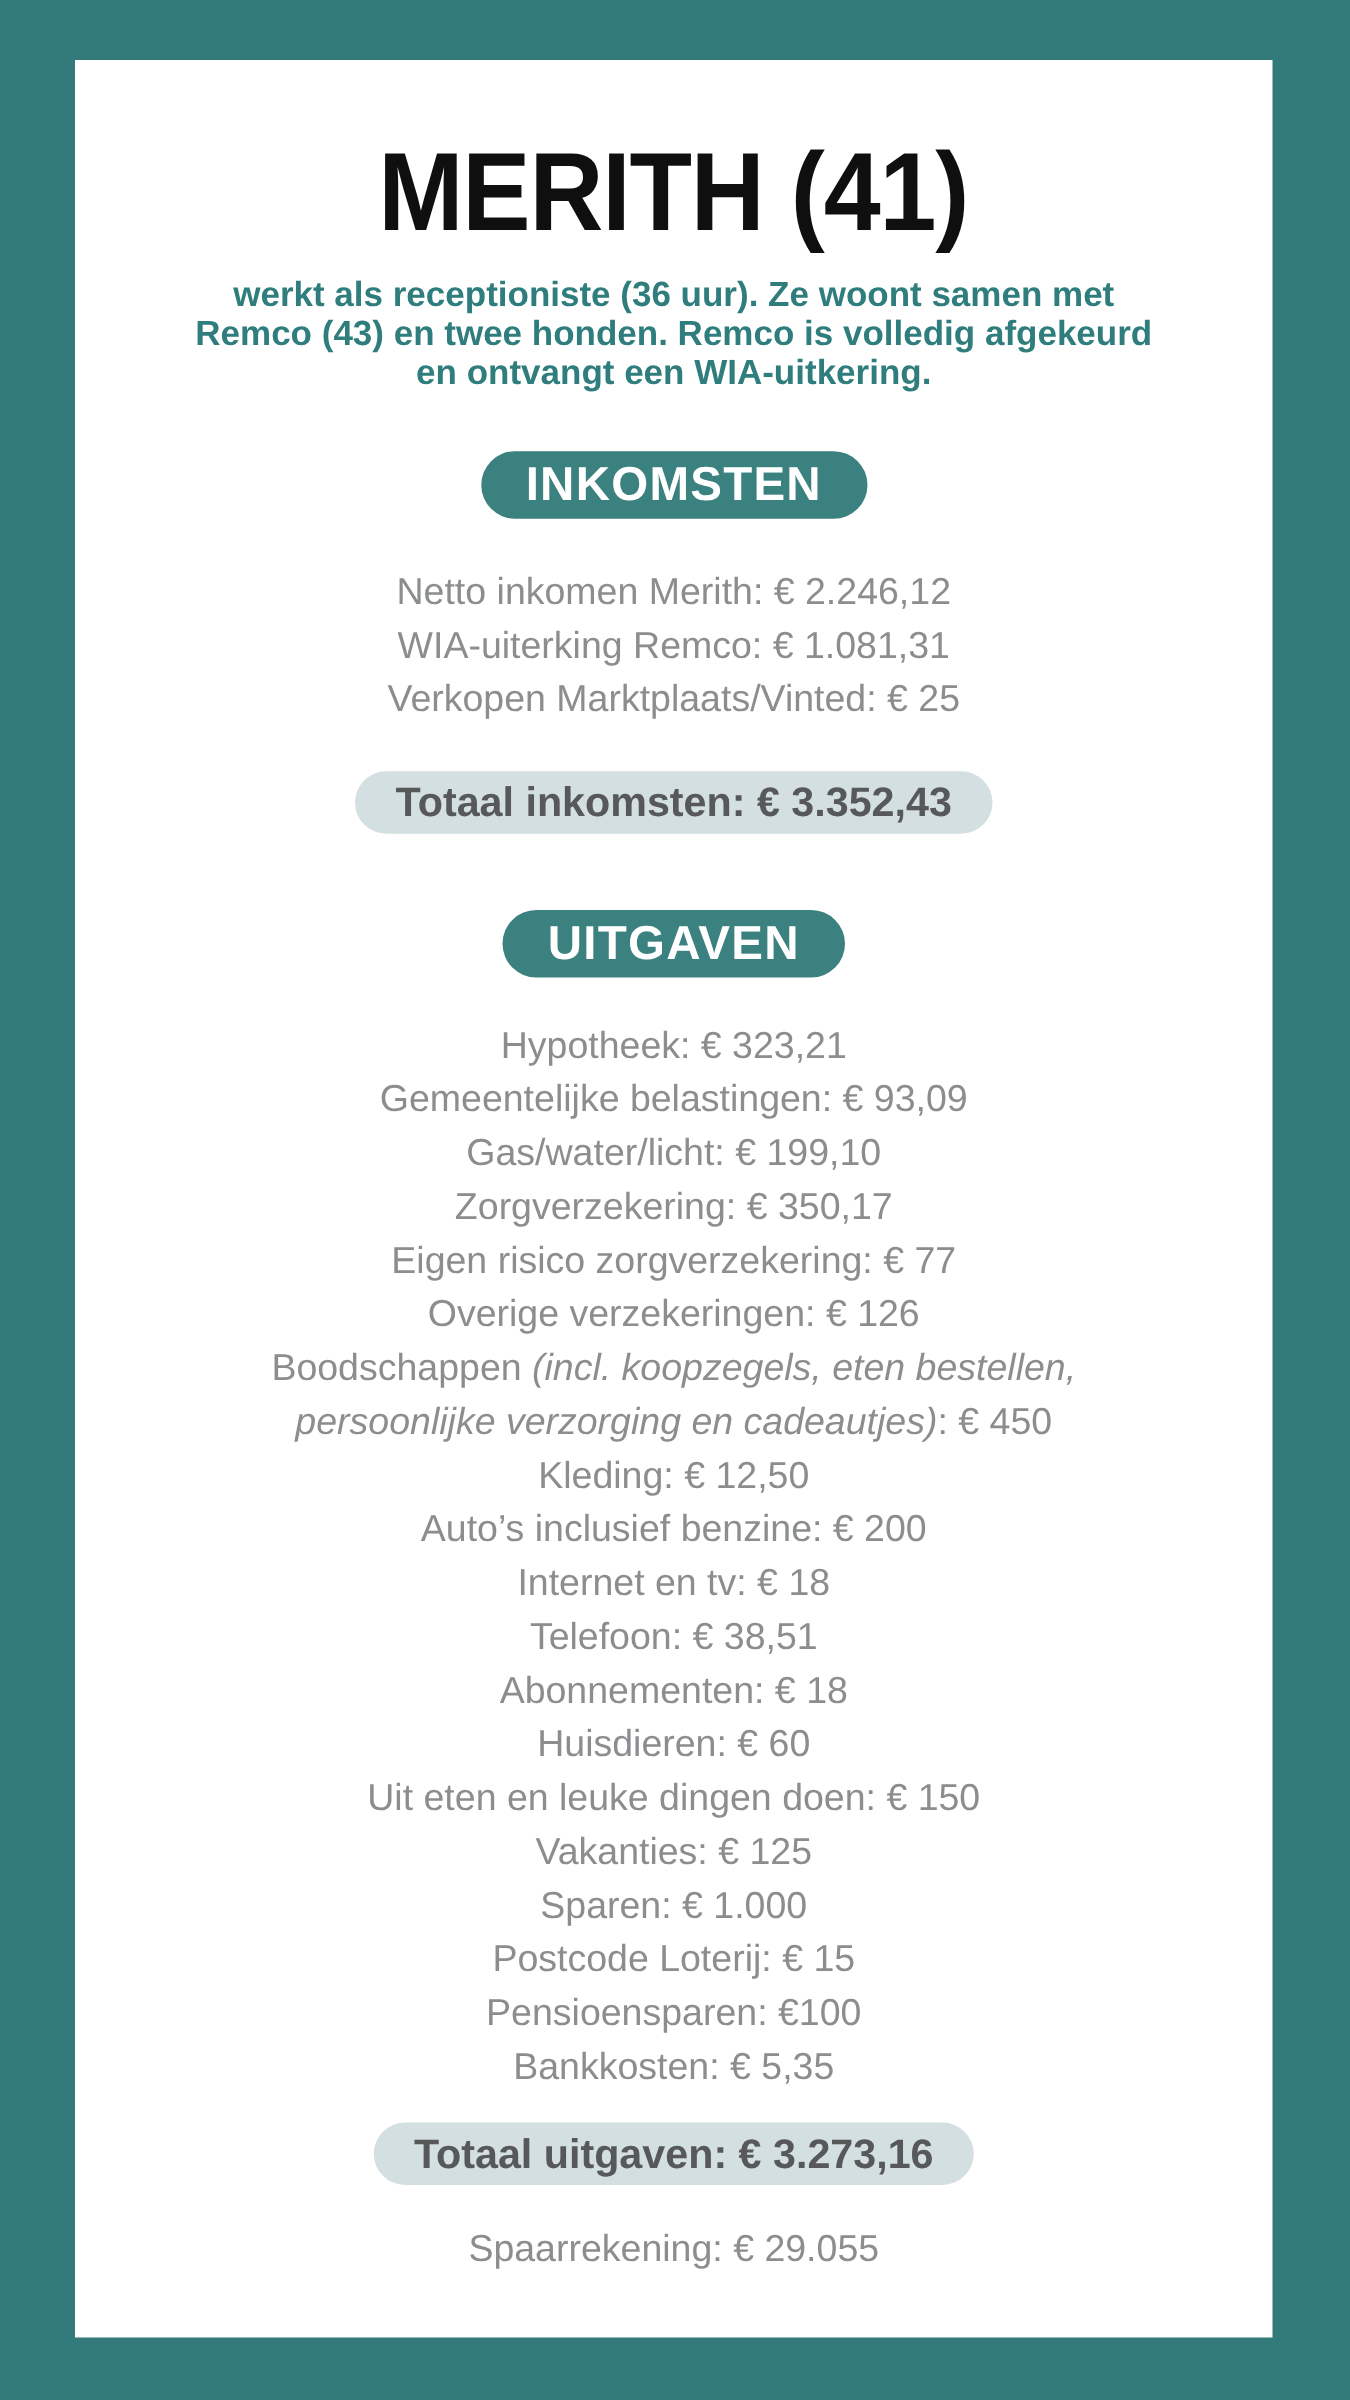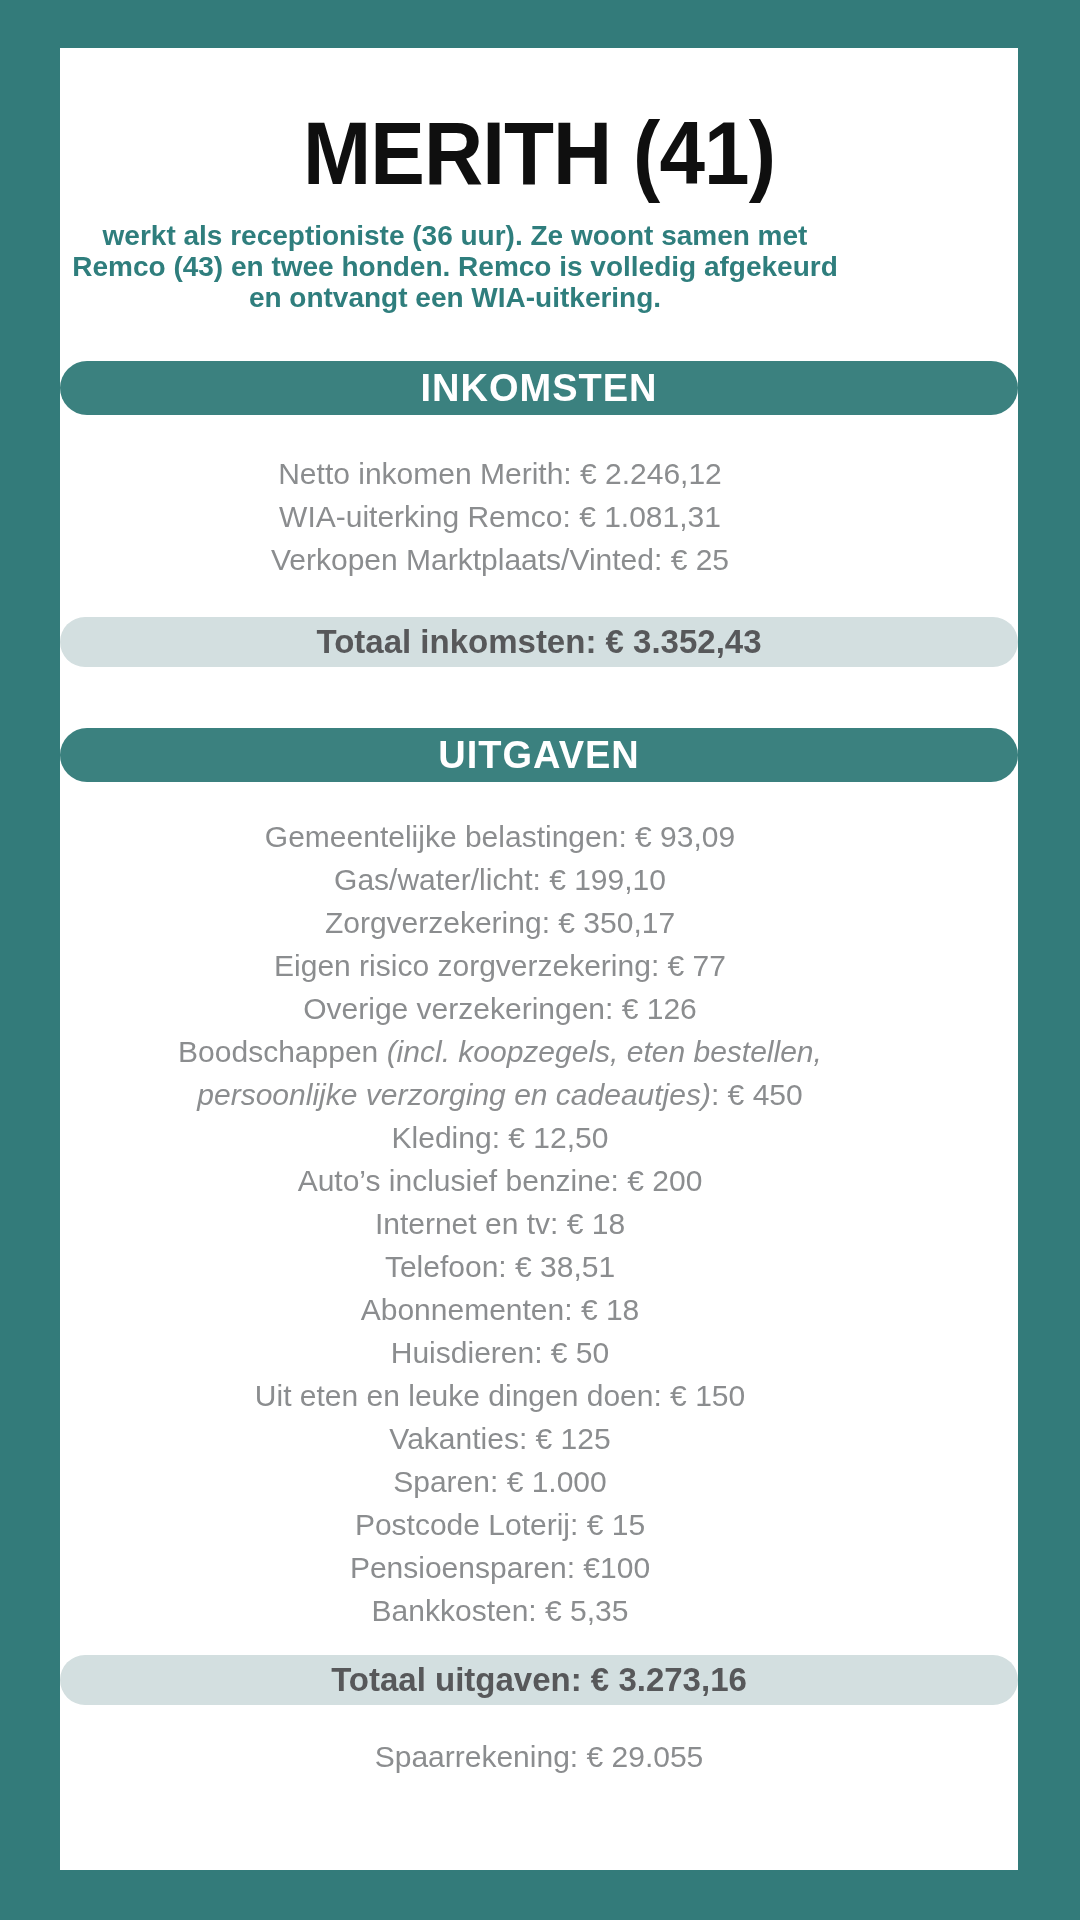--- a/index.html
+++ b/index.html
@@ -12,20 +12,21 @@
     position: relative;
     width: 1080px; height: 1920px;
     background: #337b7a;
   }
   .card {
     position: absolute;
     left: 60px; top: 48px; right: 62px; bottom: 50px;
     background: #ffffff;
     display: flex;
     flex-direction: column;
+    align-items: center;
     text-align: center;
   }
   .title {
     margin: 61px 0 0 0;
     font-size: 89px;
     line-height: 89px;
     font-weight: 700;
     letter-spacing: -1px;
     color: #0f0f0f;
     transform: scaleX(0.92);
@@ -101,32 +102,33 @@
       <div class="list-item">Netto inkomen Merith: € 2.246,12</div>
       <div class="list-item">WIA-uiterking Remco: € 1.081,31</div>
       <div class="list-item">Verkopen Marktplaats/Vinted: € 25</div>
     </div>
 
     <div class="total-pill income-total">Totaal inkomsten: € 3.352,43</div>
 
     <div class="badge uitgaven">UITGAVEN</div>
 
     <div class="list expense">
+      <div class="list-item">Hypotheek: € 323,21</div>
       <div class="list-item">Gemeentelijke belastingen: € 93,09</div>
       <div class="list-item">Gas/water/licht: € 199,10</div>
       <div class="list-item">Zorgverzekering: € 350,17</div>
       <div class="list-item">Eigen risico zorgverzekering: € 77</div>
       <div class="list-item">Overige verzekeringen: € 126</div>
       <div class="list-item boodschappen"><span>Boodschappen </span><span class="italic">(incl. koopzegels, eten bestellen, persoonlijke verzorging en cadeautjes)</span><span>: € 450</span></div>
       <div class="list-item">Kleding: € 12,50</div>
       <div class="list-item">Auto’s inclusief benzine: € 200</div>
       <div class="list-item">Internet en tv: € 18</div>
       <div class="list-item">Telefoon: € 38,51</div>
       <div class="list-item">Abonnementen: € 18</div>
-      <div class="list-item">Huisdieren: € 50</div>
+      <div class="list-item">Huisdieren: € 60</div>
       <div class="list-item">Uit eten en leuke dingen doen:  € 150</div>
       <div class="list-item">Vakanties: € 125</div>
       <div class="list-item">Sparen: € 1.000</div>
       <div class="list-item">Postcode Loterij: € 15</div>
       <div class="list-item">Pensioensparen: €100</div>
       <div class="list-item">Bankkosten: € 5,35</div>
     </div>
 
     <div class="total-pill expenses-total">Totaal uitgaven: € 3.273,16</div>
 

